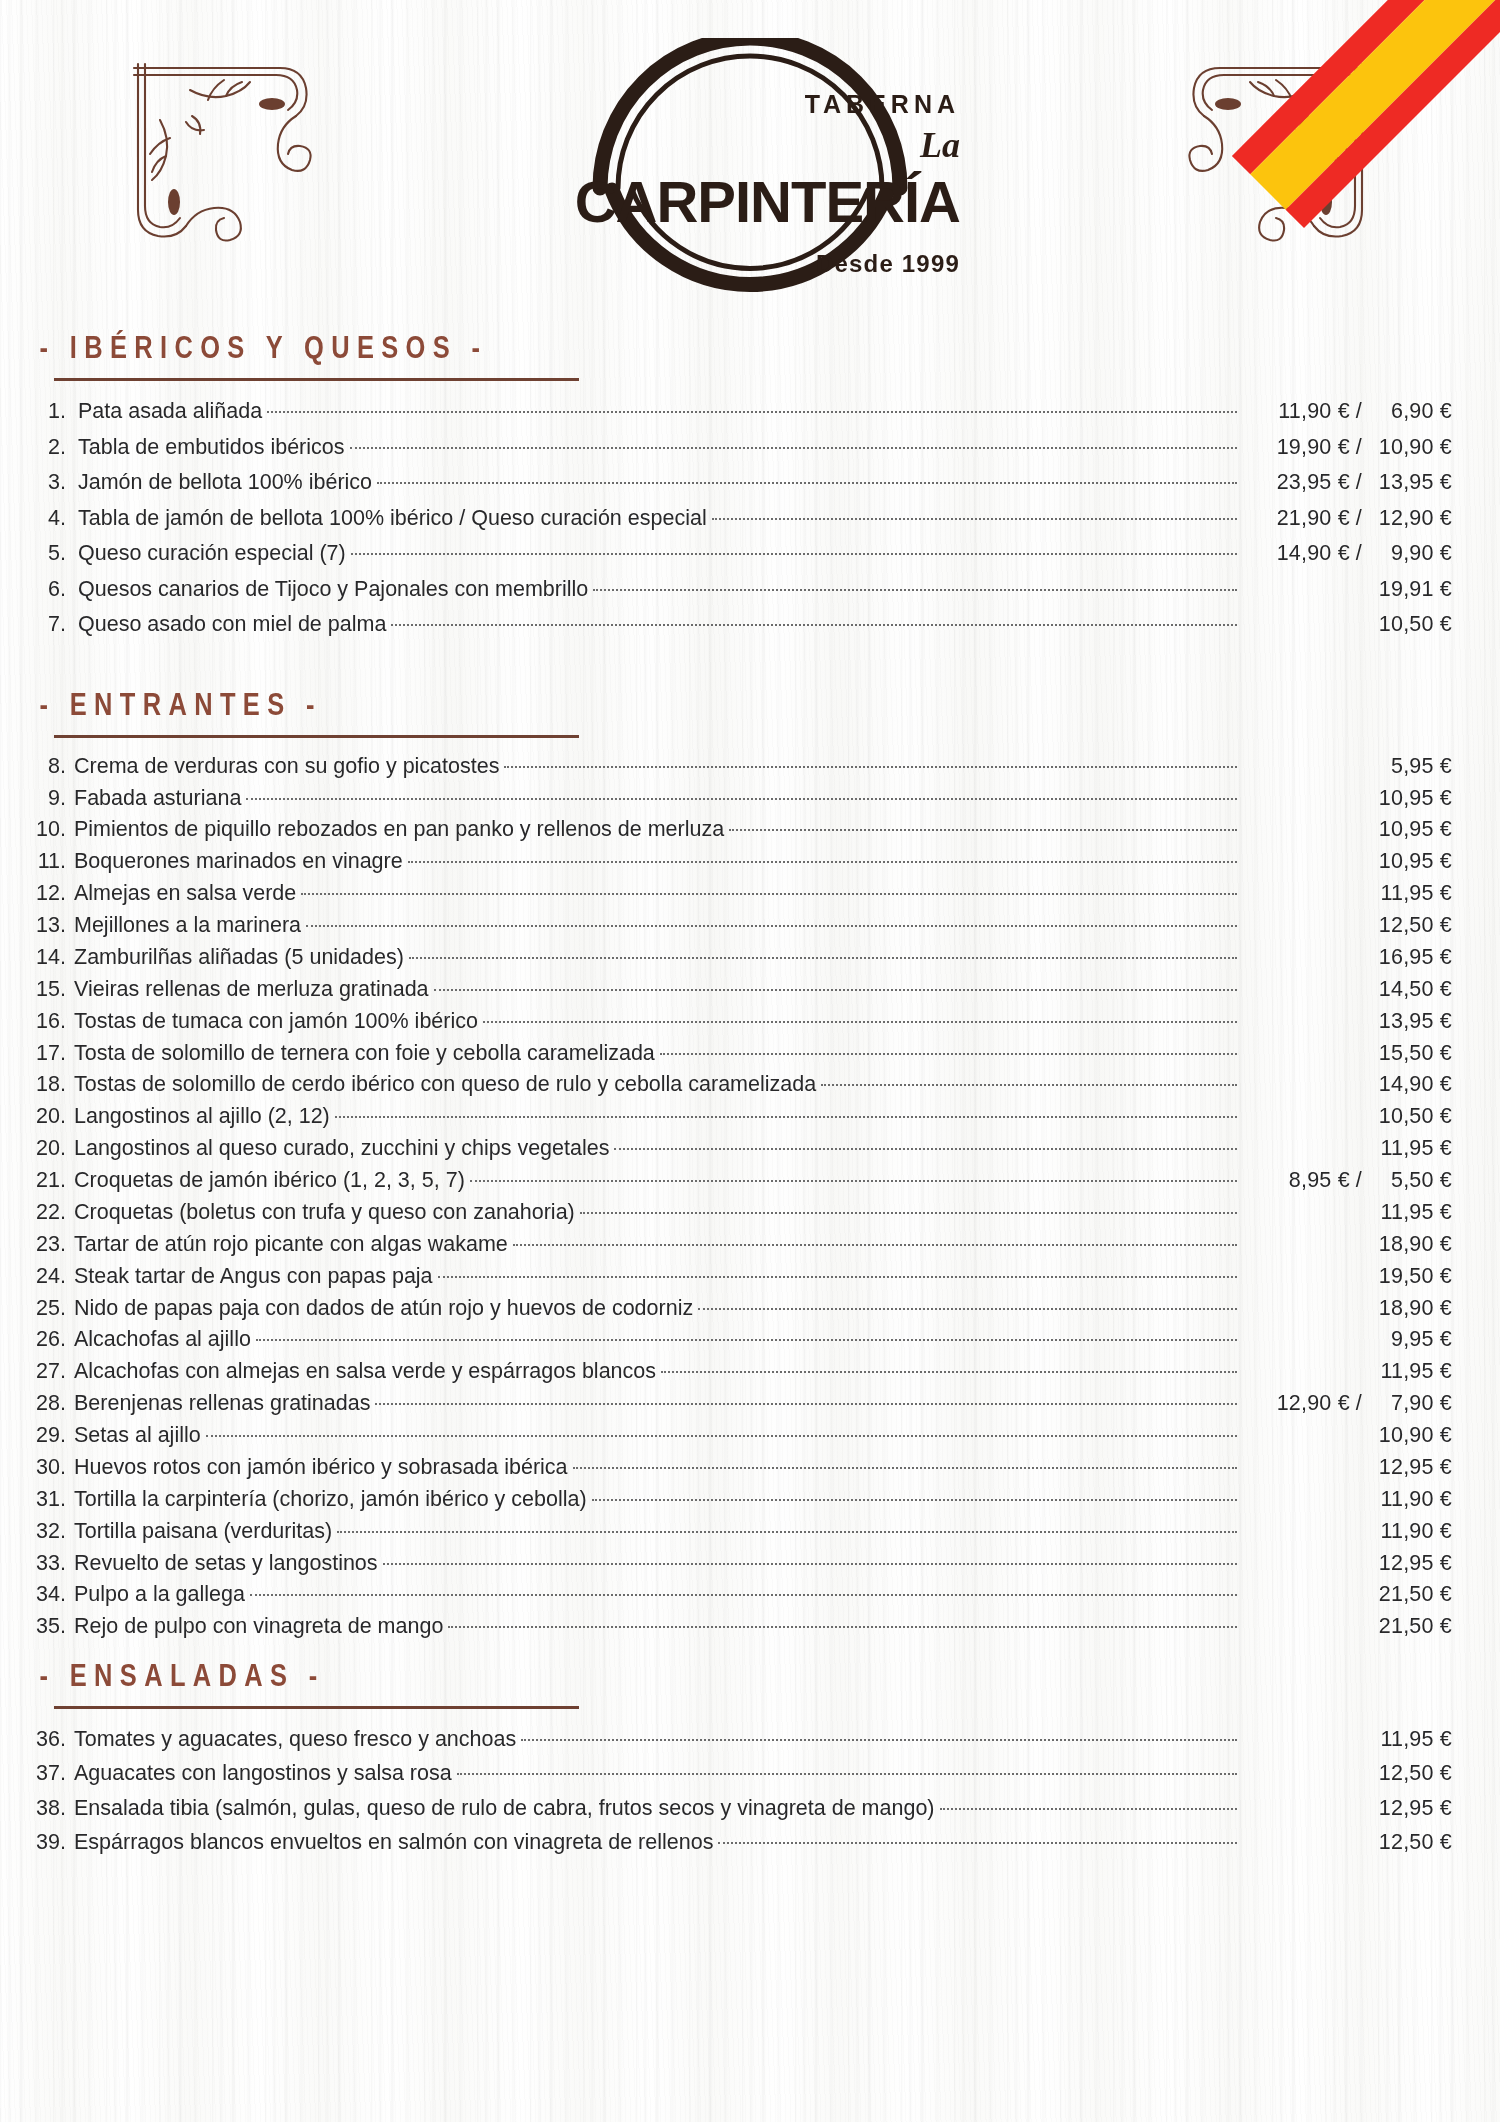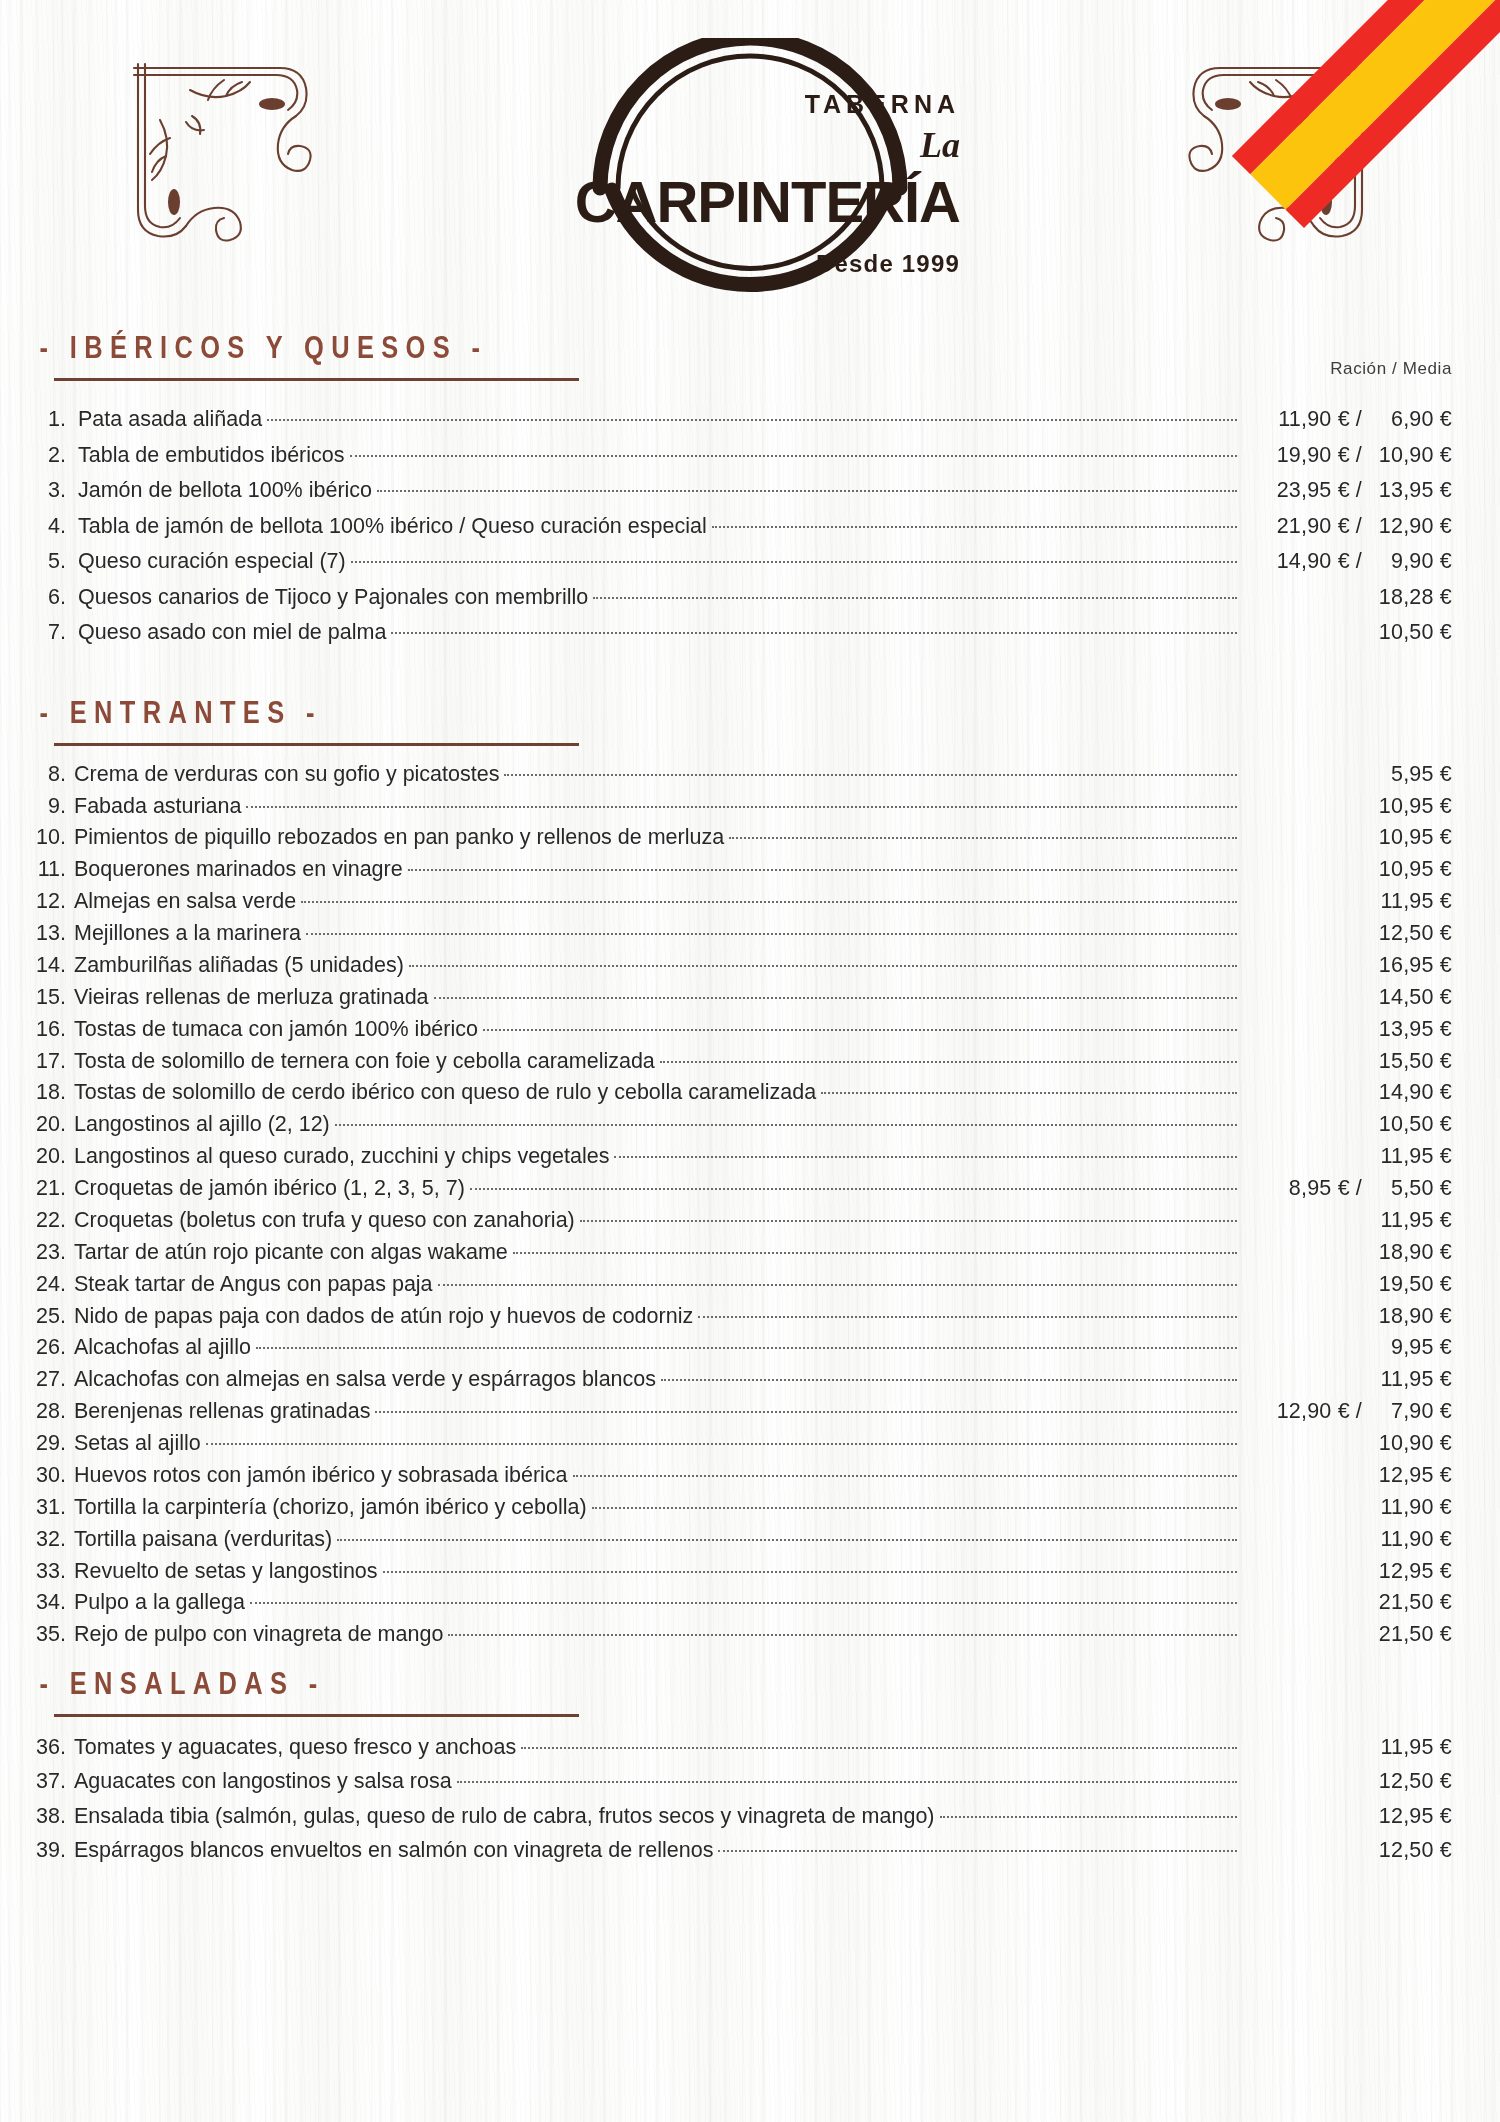--- a/index.html
+++ b/index.html
@@ -234,23 +234,20 @@
     <div class="logo-text lg-taberna">TABERNA</div>
     <div class="logo-text lg-la">La</div>
     <div class="logo-text lg-main">CARPINTERÍA</div>
     <div class="logo-text lg-desde">Desde 1999</div>
   </div>
 
   <div class="content" id="content">
       <div class="section s-ibericos">
         <div class="sec-head">-  IBÉRICOS Y QUESOS  -</div>
         <div class="sec-rule"></div>
-        <div class="colhead">
-          <span>Ración  /  Media</span>
-        </div>
         <div class="items">
           <div class="row">
             <span class="num">1.</span>
             <span class="name">Pata asada aliñada</span>
             <span class="dots"></span>
             <span class="price"><span class="p1">11,90 €</span><span class="sep">/</span><span class="p2">6,90 €</span></span>
           </div>
           <div class="row">
             <span class="num">2.</span>
             <span class="name">Tabla de embutidos ibéricos</span>
@@ -272,21 +269,21 @@
           <div class="row">
             <span class="num">5.</span>
             <span class="name">Queso curación especial (7)</span>
             <span class="dots"></span>
             <span class="price"><span class="p1">14,90 €</span><span class="sep">/</span><span class="p2">9,90 €</span></span>
           </div>
           <div class="row">
             <span class="num">6.</span>
             <span class="name">Quesos canarios de Tijoco y Pajonales con membrillo</span>
             <span class="dots"></span>
-            <span class="price" style="padding-right: 20px; width: 230px;"><span class="p1" style="min-width: 0px;">18,28 €</span></span>
+            <span class="price" style="padding-right: 20px; width: 230px;"><span class="p1" style="min-width: 0px;">19,91 €</span></span>
           </div>
           <div class="row">
             <span class="num">7.</span>
             <span class="name">Queso asado con miel de palma</span>
             <span class="dots"></span>
             <span class="price" style="padding-right: 20px; width: 230px;"><span class="p1" style="min-width: 0px;">10,50 €</span></span>
           </div>
         </div>
       </div>
       <div class="section s-entrantes">

